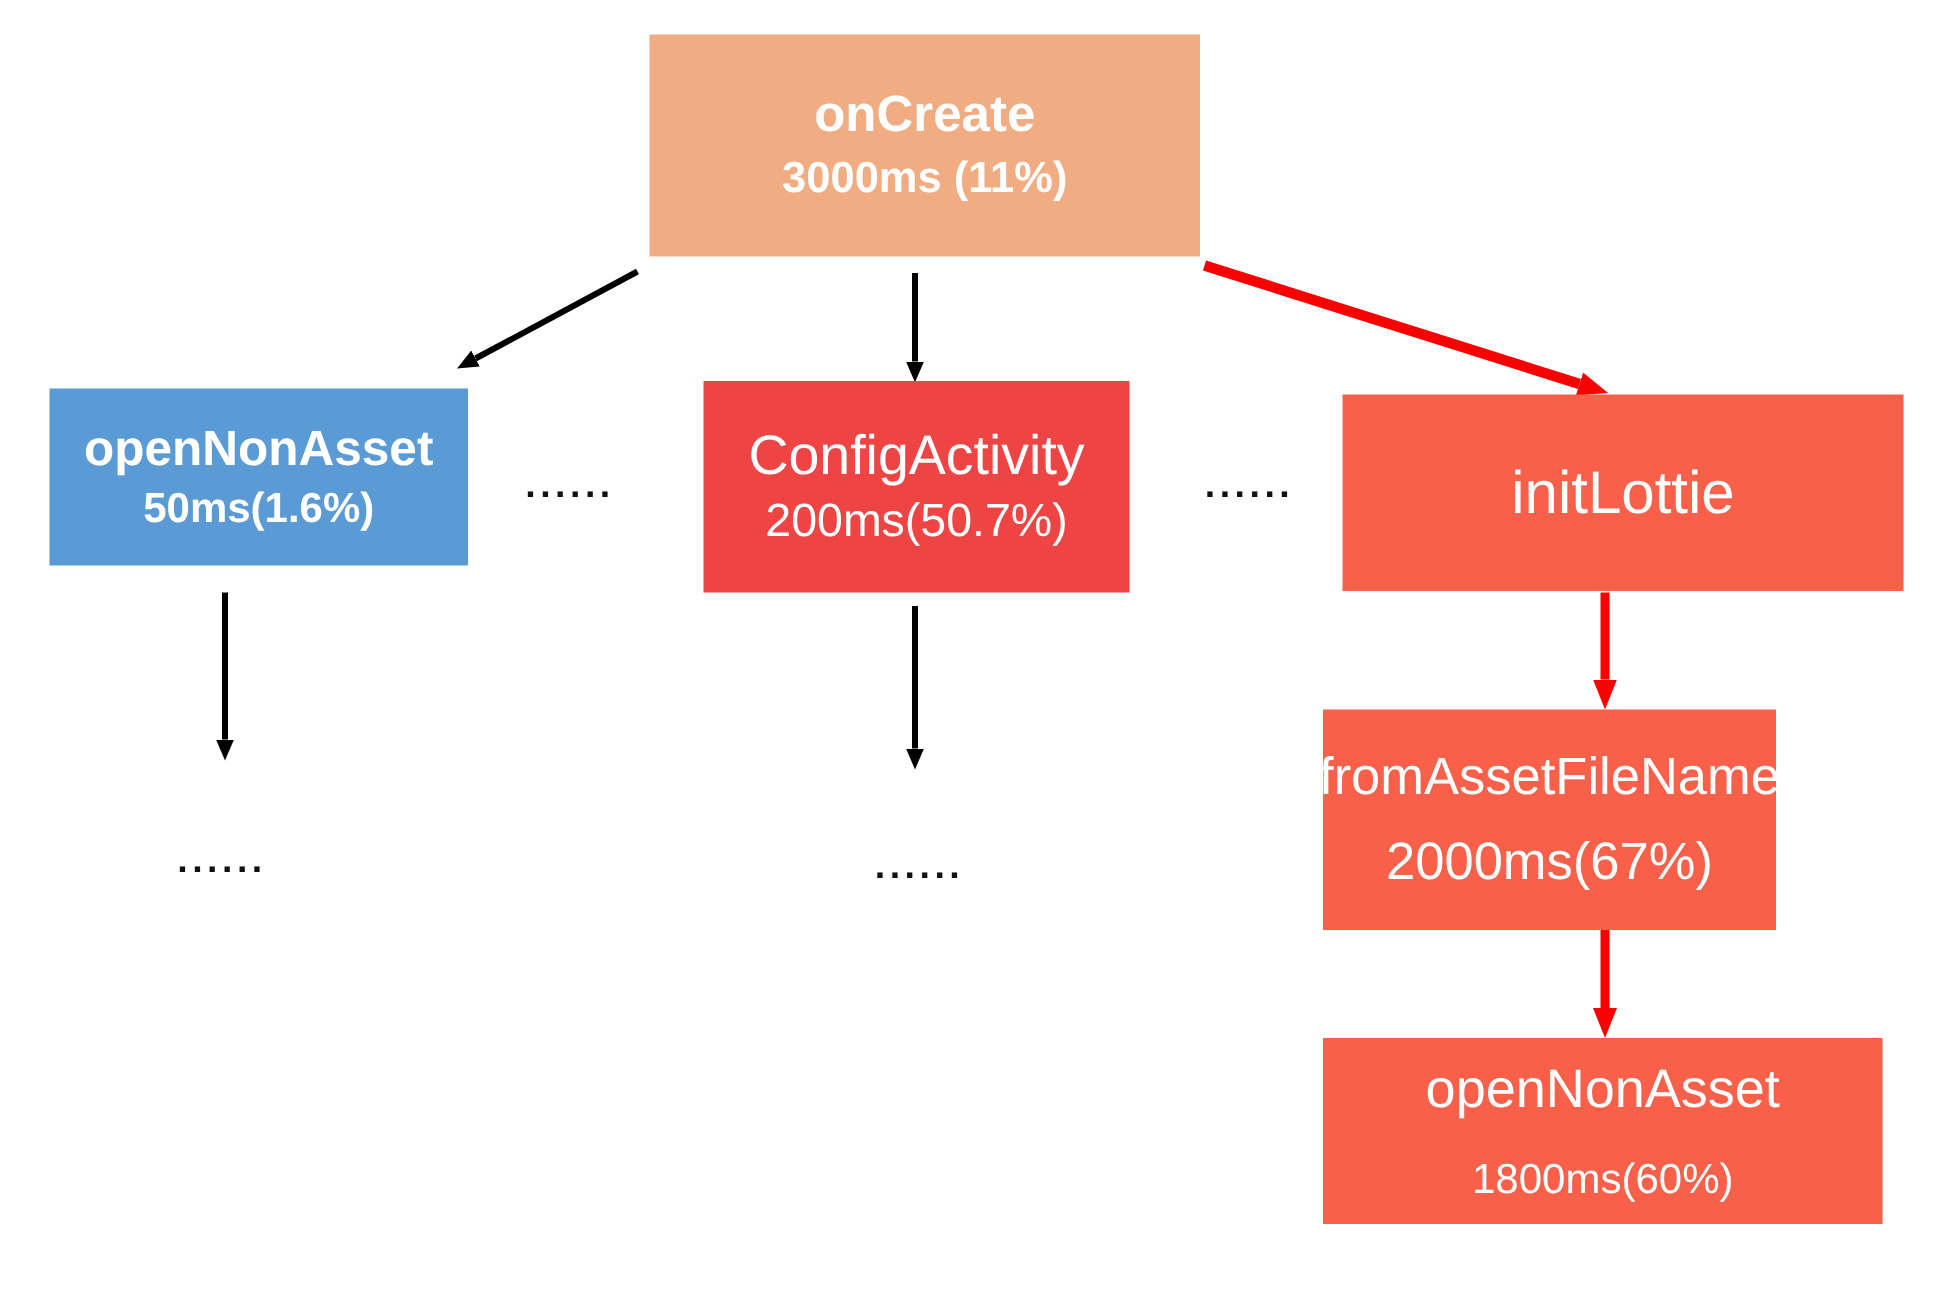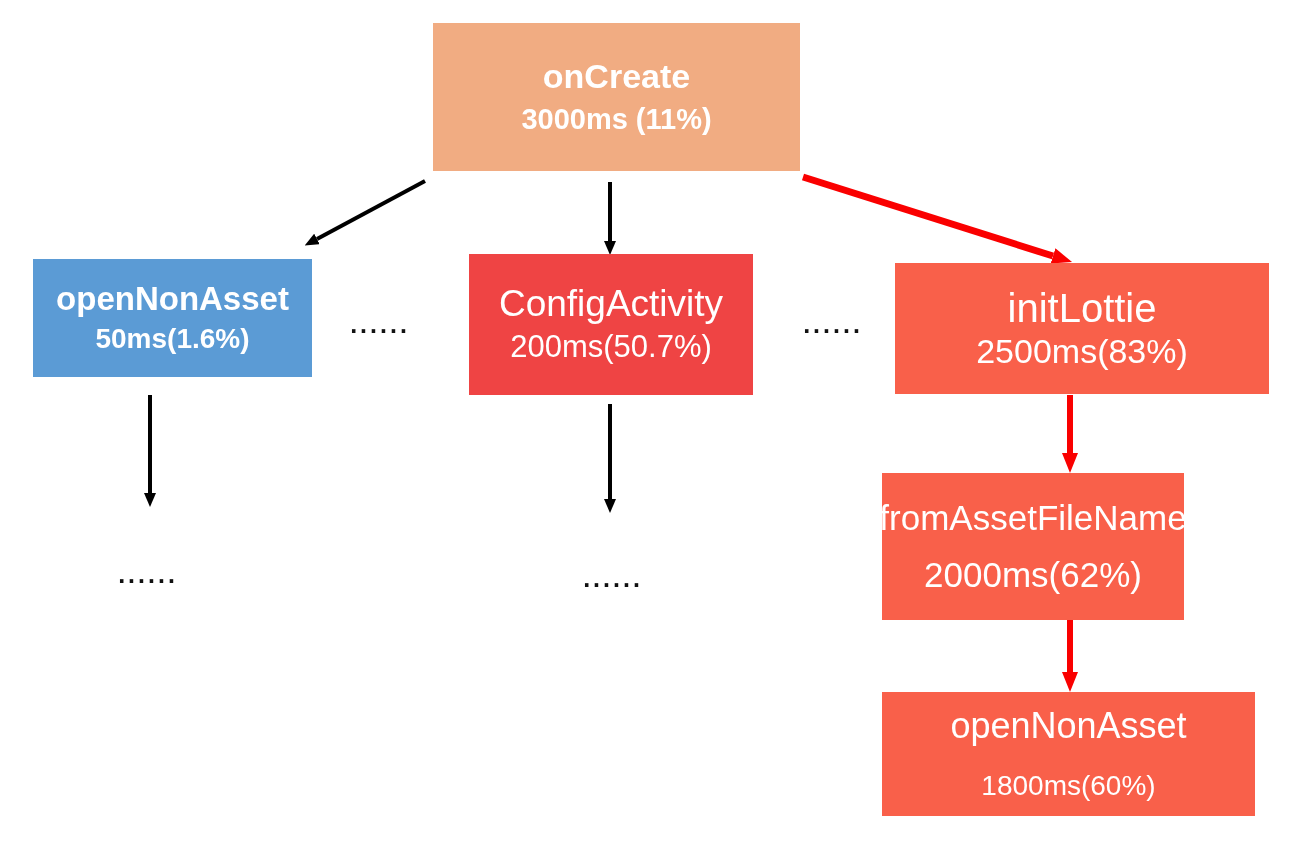--- a/index.html
+++ b/index.html
@@ -91,26 +91,25 @@
     <div class="metric">50ms(1.6%)</div>
   </div>
 
   <div class="node n2" style="left: 469px; top: 254px; width: 284px; height: 141px; background-color: #ef4444;">
     <div class="label">ConfigActivity</div>
     <div class="metric">200ms(50.7%)</div>
   </div>
 
   <div class="node n3" style="left: 895px; top: 263px; width: 374px; height: 131px; background-color: rgb(249, 96, 74);">
     <div class="label">initLottie</div>
-    <div class="metric">2500ms(83%)</div>
   </div>
 
   <div class="node n4" style="left: 882px; top: 473px; width: 302px; height: 147px; background-color: rgb(249, 96, 74);">
     <div class="label">fromAssetFileName</div>
-    <div class="metric">2000ms(62%)</div>
+    <div class="metric">2000ms(67%)</div>
   </div>
 
   <div class="node n5" style="left: 882px; top: 692px; width: 373px; height: 124px; background-color: rgb(249, 96, 74);">
     <div class="label">openNonAsset</div>
     <div class="metric">1800ms(60%)</div>
   </div>
 
   <div class="ellipsis" style="left:380px; top:324px;">......</div>
   <div class="ellipsis" style="left:833px; top:324px;">......</div>
   <div class="ellipsis" style="left:148px; top:574px;">......</div>

